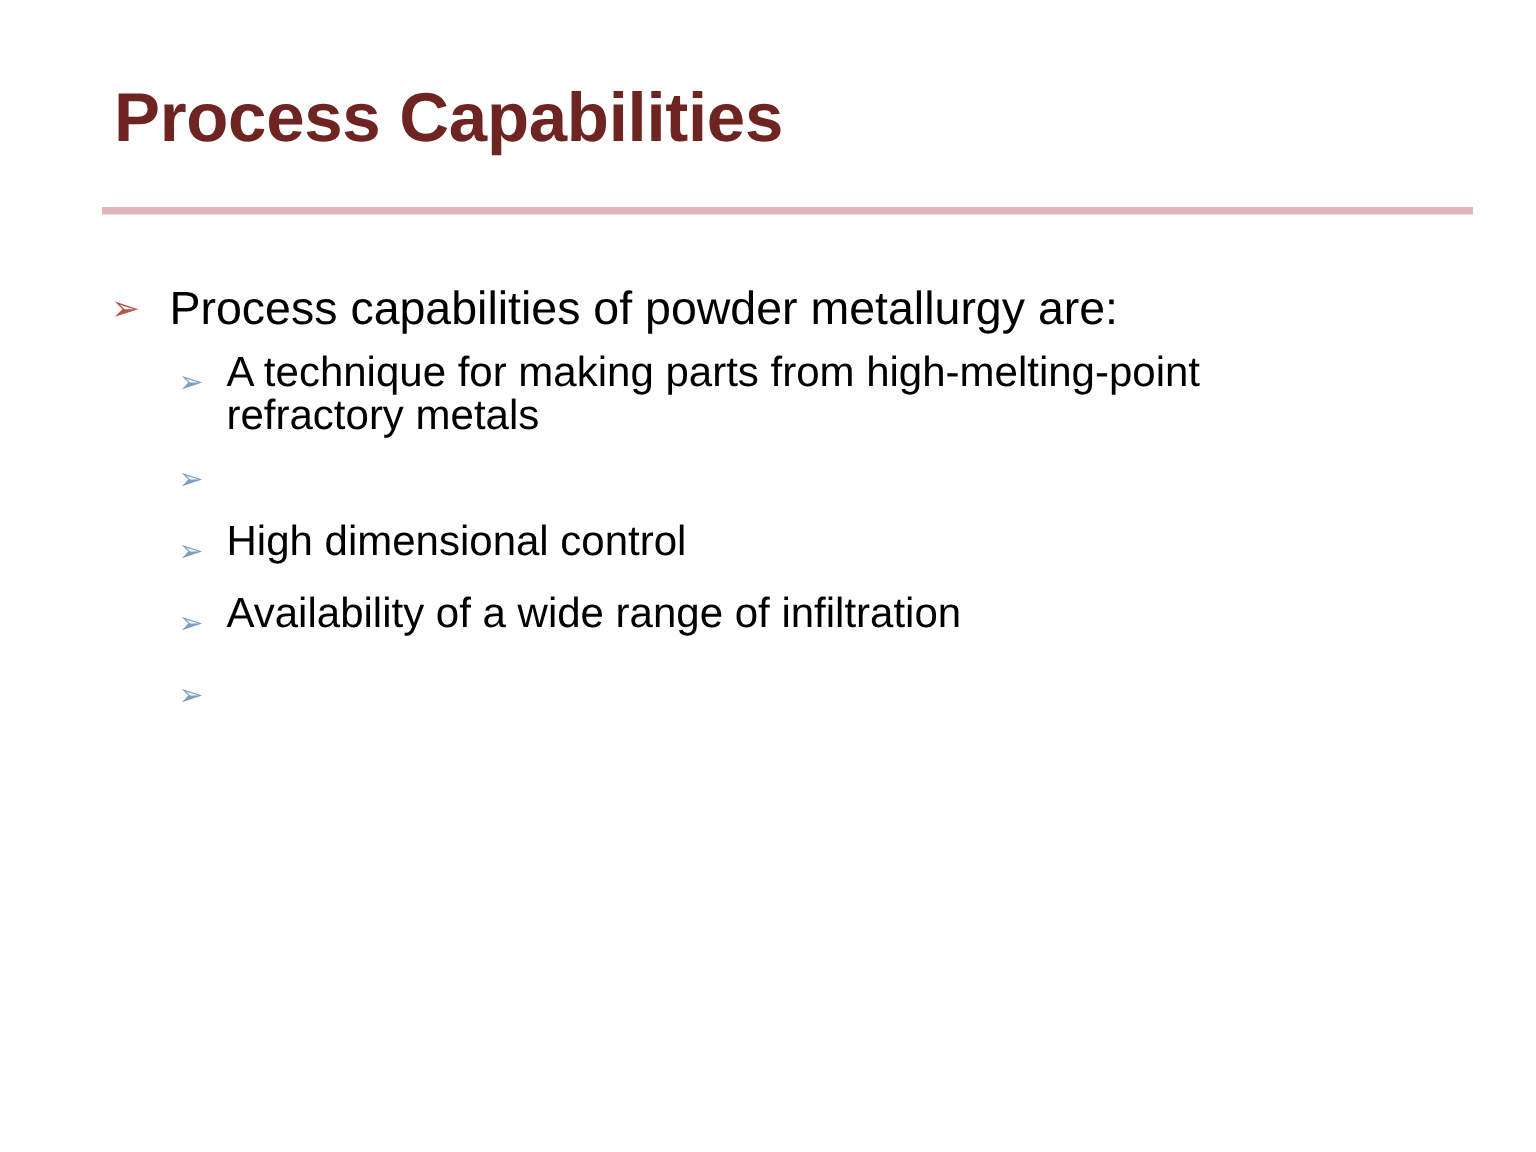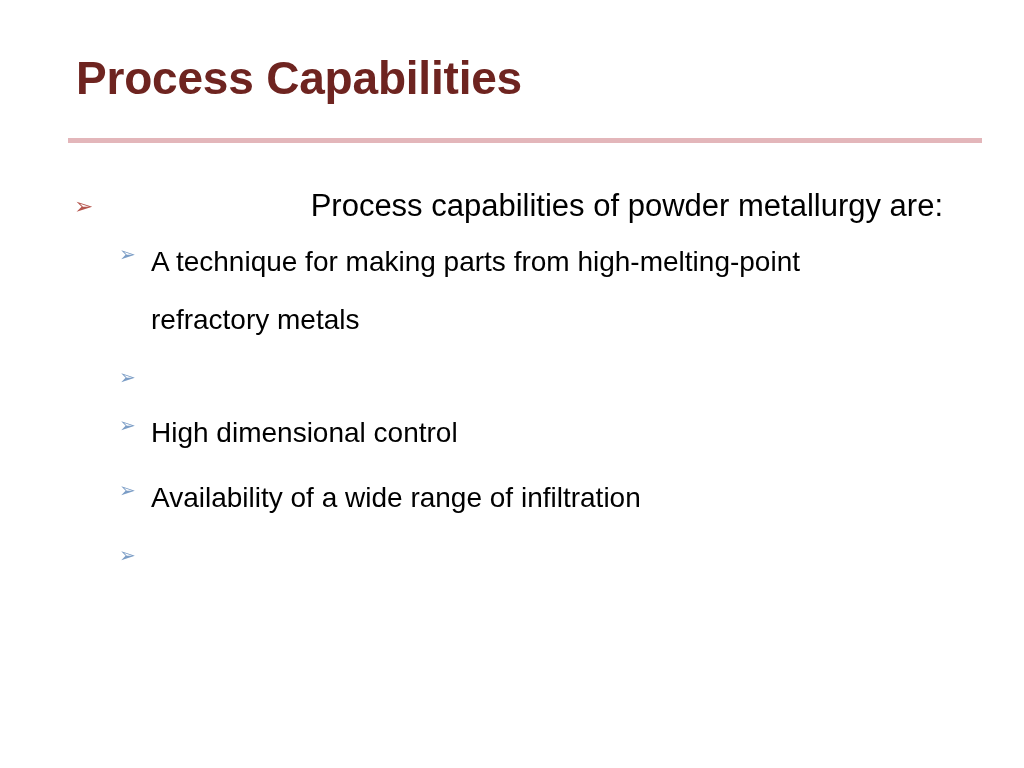--- a/index.html
+++ b/index.html
@@ -73,21 +73,20 @@
     text-align: left;
     transform: translateY(1px);
   }
   .level1 .bullet-text {
     flex: 1 1 auto;
     font-size: 31px;
     line-height: 43px;
     color: #000000;
     font-family: "Liberation Sans", sans-serif;
     max-width: 830px;
-    text-align: right;
   }
 
   
   .level2-group {
     margin-top: 4px;
   }
   .level2 {
     padding-left: 119px;
     margin-bottom: 7px;
   }
@@ -97,21 +96,21 @@
     font-size: 20px;
     line-height: 41px;
     color: #7b9dc6;
     font-family: "DejaVu Sans", sans-serif;
     text-align: left;
     transform: translateY(1px);
   }
   .level2 .bullet-text {
     flex: 1 1 auto;
     font-size: 28px;
-    line-height: 58px;
+    line-height: 29px;
     color: #000000;
     font-family: "Liberation Sans", sans-serif;
     max-width: 755px;
   }
 </style>
 </head>
 <body>
 
 <div class="slide">
 

